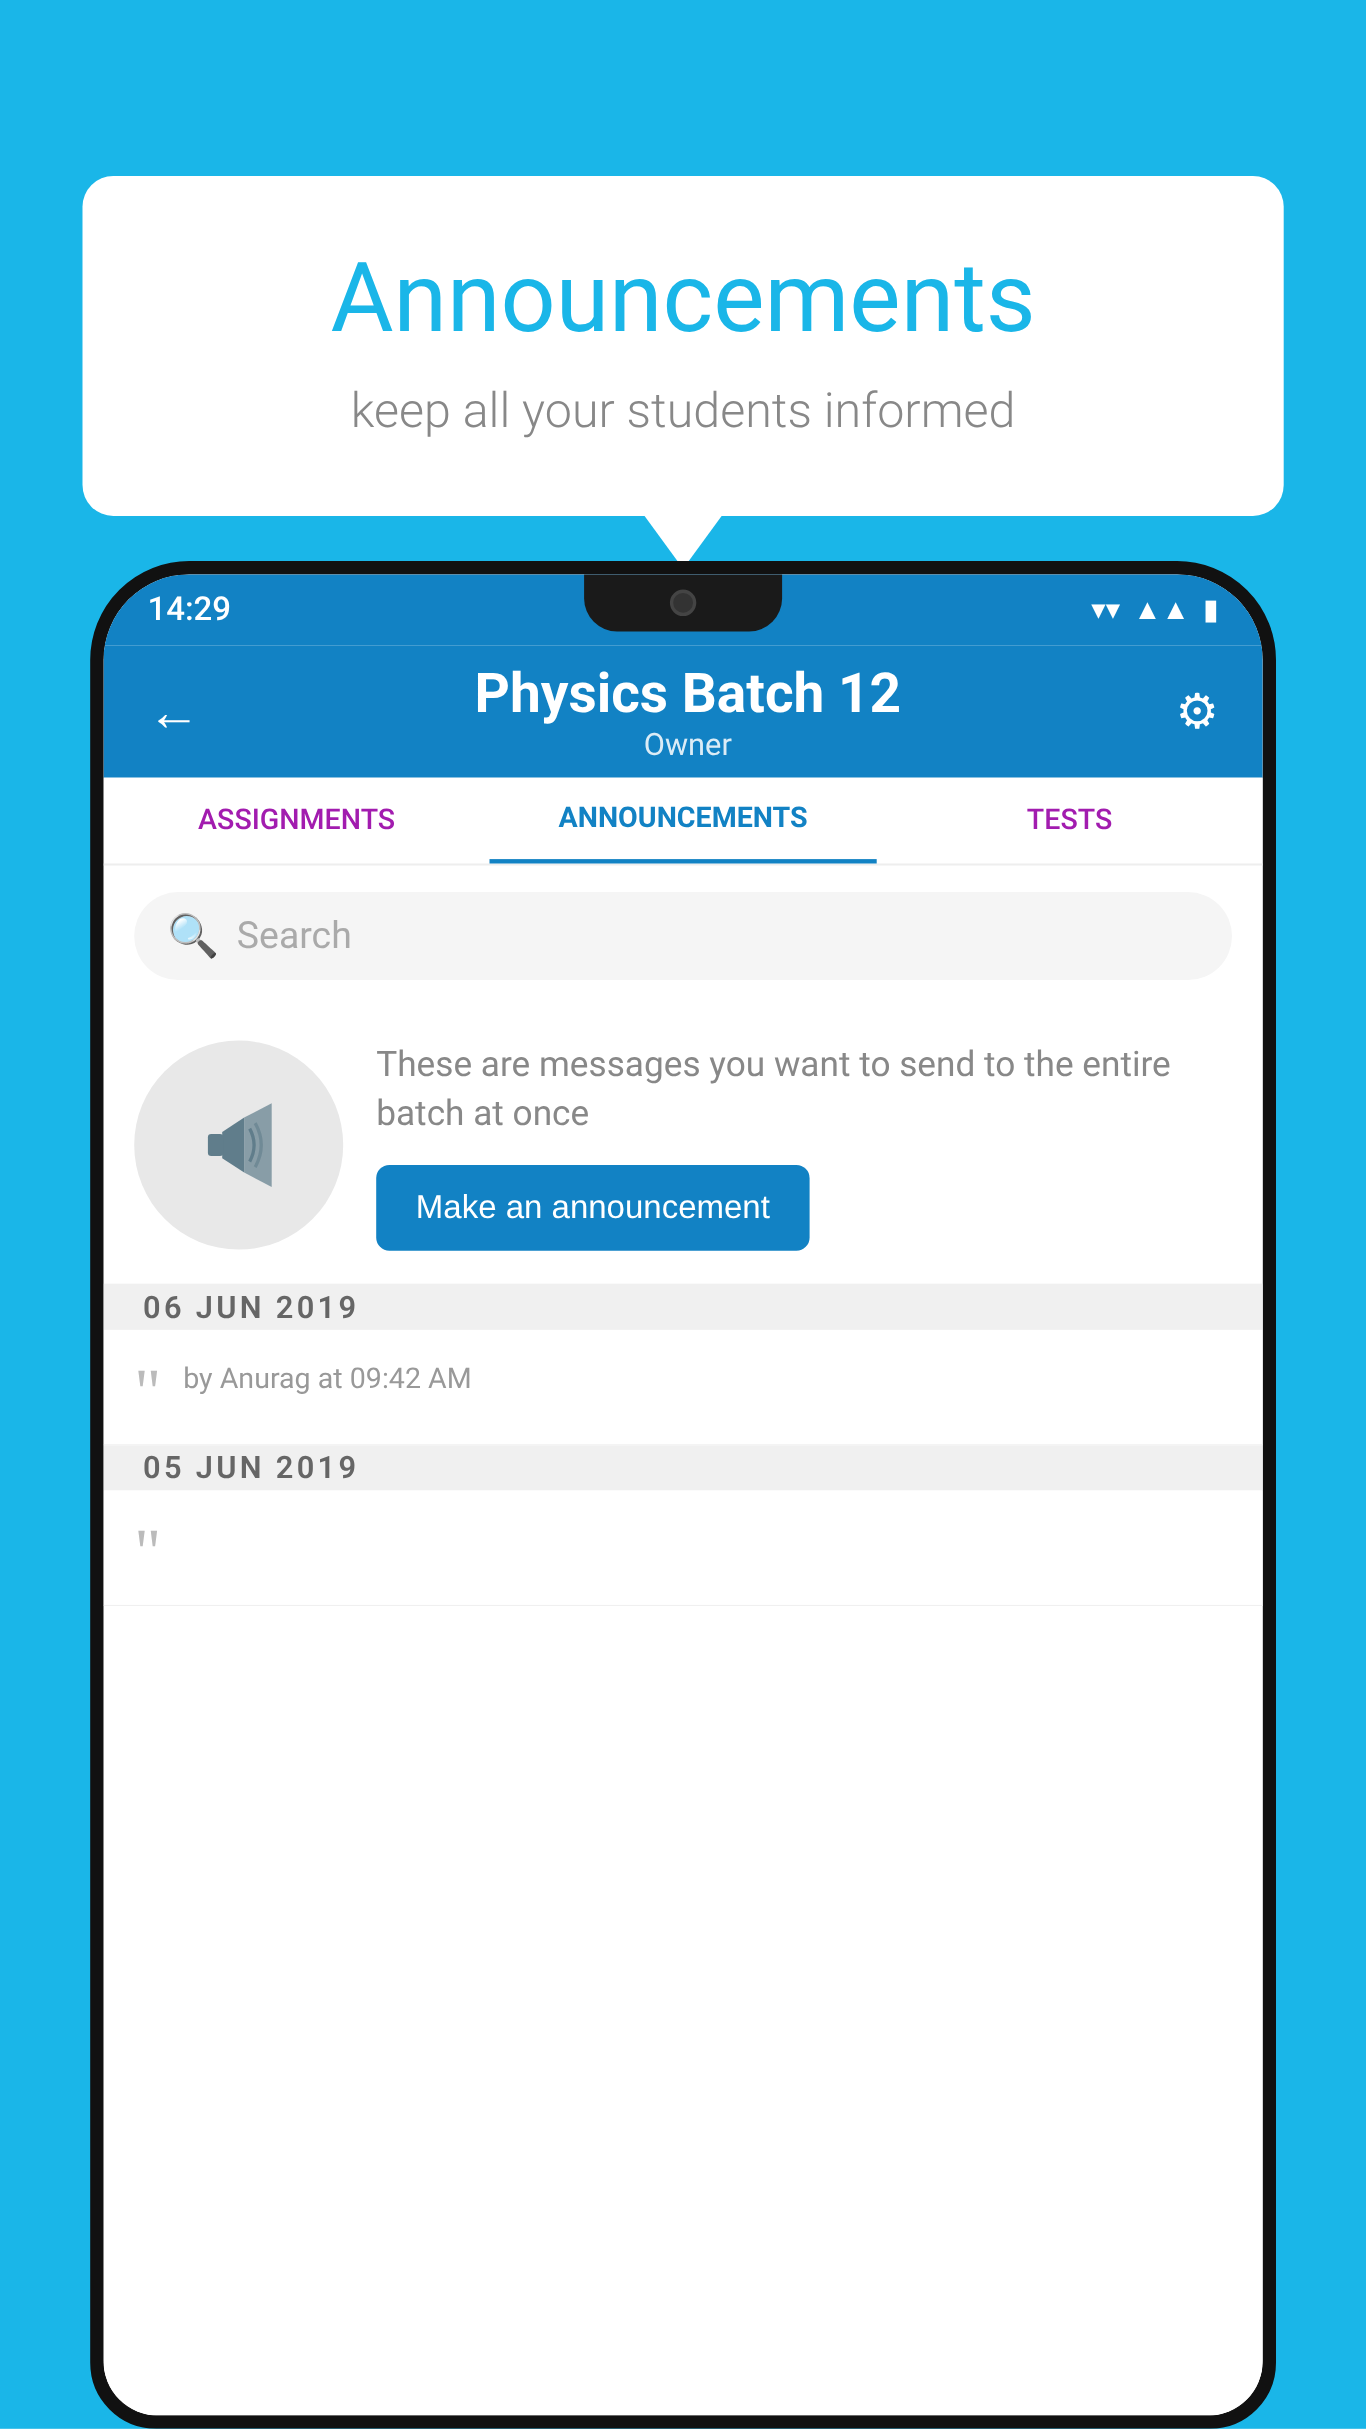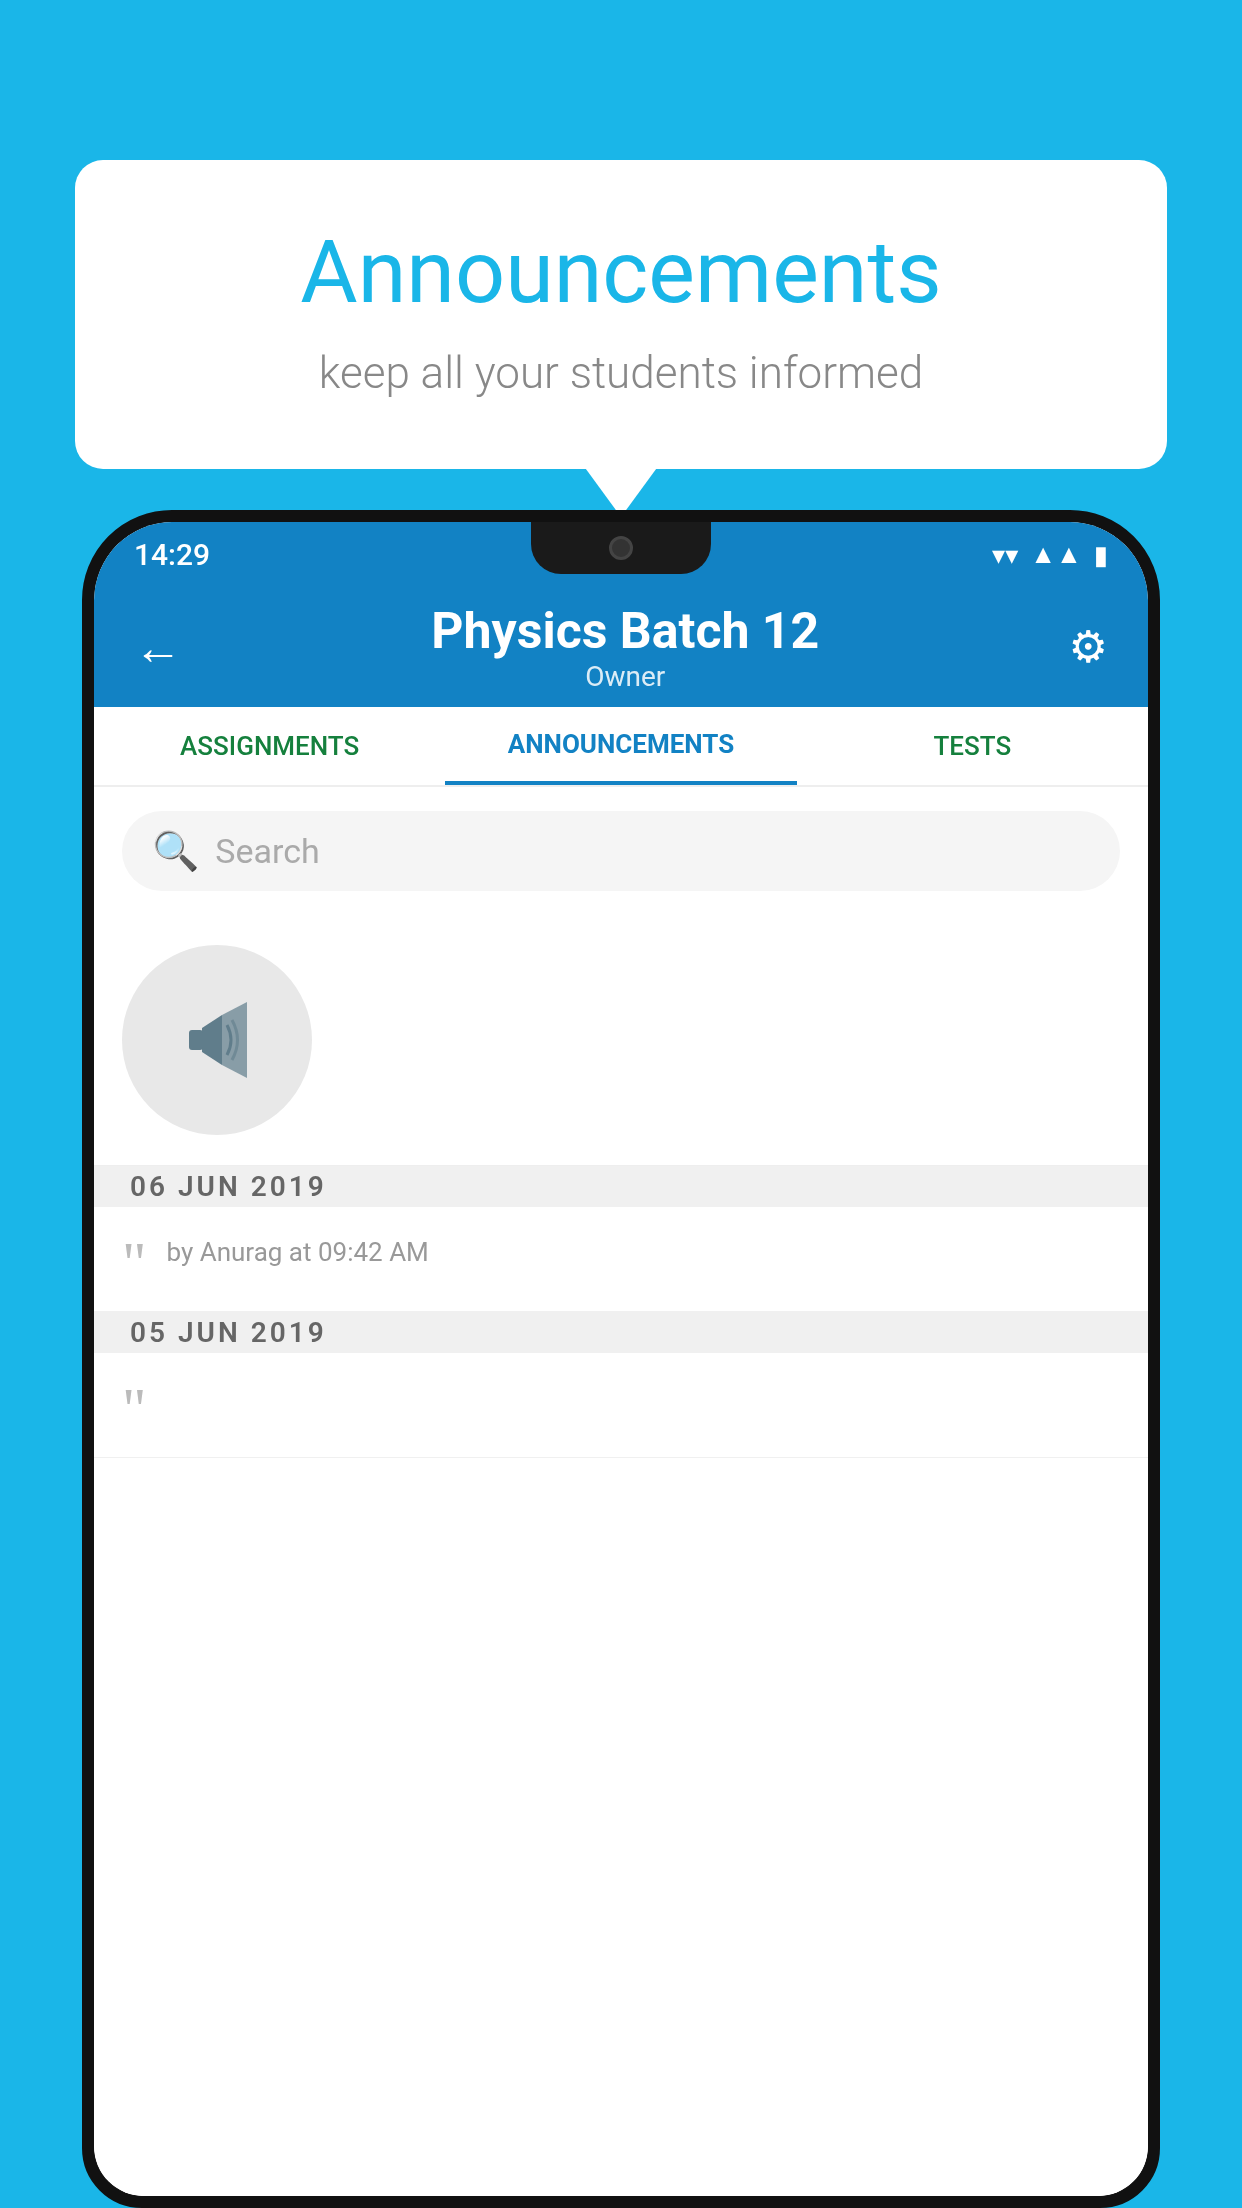--- a/index.html
+++ b/index.html
@@ -193,21 +193,21 @@
       display: flex;
       align-items: center;
       border-bottom: 2px solid #eee;
     }
 
     .tab-item {
       flex: 1;
       text-align: center;
       font-size: 26px;
       font-weight: 500;
-      color: #15803d;
+      color: #a21caf;
       padding: 0 10px;
       height: 100%;
       display: flex;
       align-items: center;
       justify-content: center;
       cursor: pointer;
     }
 
     .tab-item.active {
       color: #1282c4;
@@ -439,20 +439,24 @@
               <polygon points="55,25 55,75 35,62 35,38"></polygon>
               <rect x="22" y="40" width="14" height="20" rx="3"></rect>
 
               <polygon points="55,25 80,12 80,88 55,75" opacity="0.7"></polygon>
 
               <path d="M60,35 Q68,50 60,65" stroke="#607d8b" stroke-width="3" fill="none"></path>
               <path d="M65,30 Q76,50 65,70" stroke="#607d8b" stroke-width="3" fill="none" opacity="0.6"></path>
             </g>
           </svg>
         </div>
+        <div class="promo-right">
+          <div class="promo-text">These are messages you want to send to the entire batch at once</div>
+          <button class="make-announcement-btn">Make an announcement</button>
+        </div>
       </div>
 
       <div class="date-divider">06  JUN  2019</div>
 
       <div class="announcement-item">
         <div class="quote-icon">"</div>
         <div class="announcement-content">
           <div class="announcement-meta">by Anurag at 09:42 AM</div>
         </div>
       </div>

